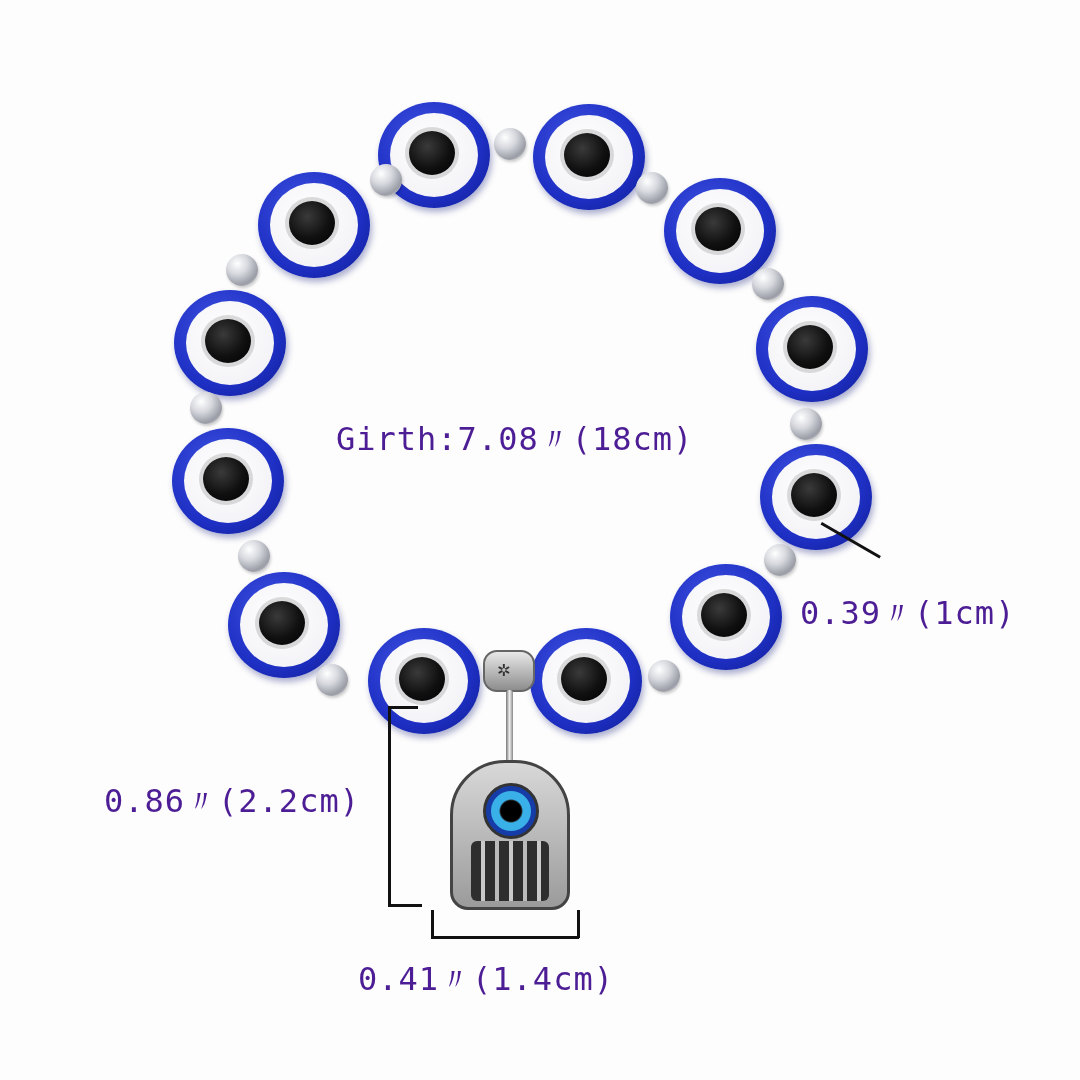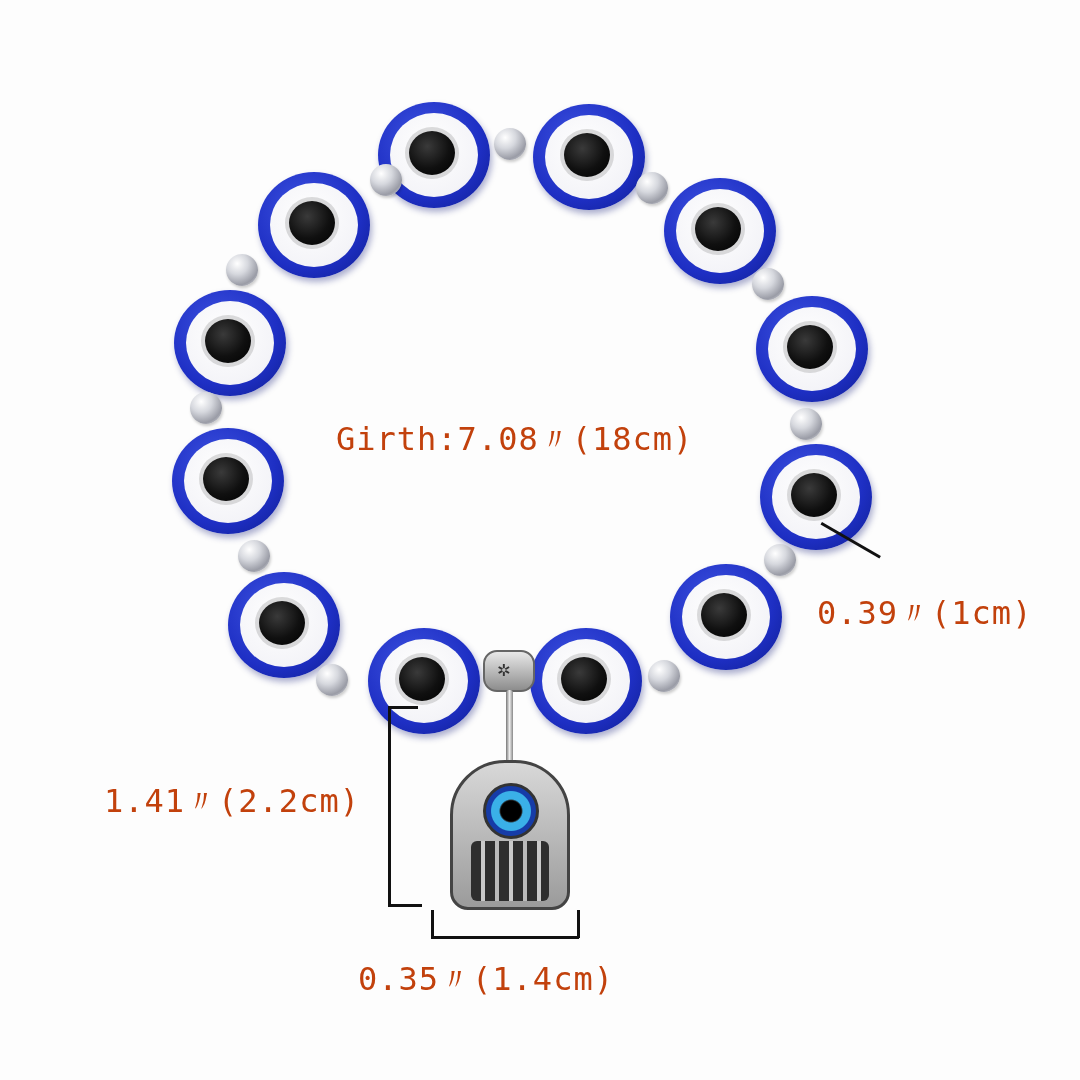--- a/index.html
+++ b/index.html
@@ -1,21 +1,21 @@
 <!DOCTYPE html>
 <html><head>
 <meta charset="utf-8">
 <style>
   html,body{margin:0;padding:0;background:#fff;}
   #stage{position:relative;width:1080px;height:1080px;background:#fdfdfd;overflow:hidden;font-family:"DejaVu Sans Mono","Liberation Mono",monospace;}
   .bead{position:absolute;width:112px;height:106px;border-radius:50%;background:radial-gradient(circle at 40% 35%,#3d52e0 0%,#1e2fc4 60%,#0f1d8f 100%);box-shadow:2px 4px 6px rgba(20,30,120,.35);}
   .bead .white{position:absolute;left:12px;top:11px;width:88px;height:84px;border-radius:50%;background:radial-gradient(circle at 45% 40%,#ffffff 0%,#f4f4f8 70%,#dadbe6 100%);}
   .bead .pupil{position:absolute;left:31px;top:29px;width:46px;height:44px;border-radius:50%;background:radial-gradient(circle at 40% 35%,#3a3a3a 0%,#101010 55%,#000 100%);box-shadow:0 0 0 4px rgba(120,120,120,.25);}
   .spacer{position:absolute;width:32px;height:32px;border-radius:50%;background:radial-gradient(circle at 35% 30%,#ffffff 0%,#d6d8de 35%,#9a9ca6 70%,#e4e6ec 100%);box-shadow:1px 2px 3px rgba(0,0,0,.2);}
-  .label{position:absolute;color:#c2410c;font-size:32px;letter-spacing:1px;white-space:nowrap;}
+  .label{position:absolute;color:#4c1d95;font-size:32px;letter-spacing:1px;white-space:nowrap;}
   .line{position:absolute;background:#111;}
   #charm{position:absolute;left:445px;top:650px;width:130px;height:270px;}
   #bail{position:absolute;left:38px;top:0;width:52px;height:42px;border-radius:14px;background:linear-gradient(#e8e8e8,#8d8d8d);border:2px solid #666;box-sizing:border-box;}
   #bail::after{content:"✲";position:absolute;left:12px;top:4px;font-size:22px;color:#333;}
   #rod{position:absolute;left:61px;top:40px;width:7px;height:75px;background:linear-gradient(90deg,#777,#eee,#888);border-radius:3px;}
   #hand{position:absolute;left:5px;top:110px;width:120px;height:150px;background:linear-gradient(#d8d8d8,#9b9b9b);border-radius:55px 55px 18px 18px;border:3px solid #444;box-sizing:border-box;}
   #hand .fingers{position:absolute;left:18px;top:78px;width:78px;height:60px;background:repeating-linear-gradient(90deg,#2e2e2e 0 10px,#c9c9c9 10px 14px,#2e2e2e 14px 24px,#bbb 24px 28px);border-radius:6px;}
   #hand .eye{position:absolute;left:30px;top:20px;width:56px;height:56px;border-radius:50%;background:radial-gradient(circle,#000 0 28%,#1a1a1a 30%,#3ab0e8 34% 55%,#163ca8 58% 72%,#c9c9c9 75%);border:3px solid #333;box-sizing:border-box;}
 </style>
 </head>
@@ -95,16 +95,16 @@
 
   <div class="line" style="left:822px;top:522px;width:68px;height:3px;transform-origin:0 0;transform:rotate(30deg);"></div>
   <div class="line" style="left:388px;top:706px;width:30px;height:3px;"></div>
   <div class="line" style="left:388px;top:706px;width:3px;height:200px;"></div>
   <div class="line" style="left:388px;top:904px;width:34px;height:3px;"></div>
   <div class="line" style="left:431px;top:910px;width:3px;height:28px;"></div>
   <div class="line" style="left:431px;top:936px;width:148px;height:3px;"></div>
   <div class="line" style="left:577px;top:910px;width:3px;height:28px;"></div>
 
   <div class="label" style="left:336px;top:418px;">Girth:7.08〃(18cm)</div>
-  <div class="label" style="left:817px;top:592px;">0.39〃(1cm)</div>
-  <div class="label" style="left:104px;top:780px;">1.41〃(2.2cm)</div>
-  <div class="label" style="left:358px;top:958px;">0.35〃(1.4cm)</div>
+  <div class="label" style="left:800px;top:592px;">0.39〃(1cm)</div>
+  <div class="label" style="left:104px;top:780px;">0.86〃(2.2cm)</div>
+  <div class="label" style="left:358px;top:958px;">0.41〃(1.4cm)</div>
 </div>
 
 </body></html>

